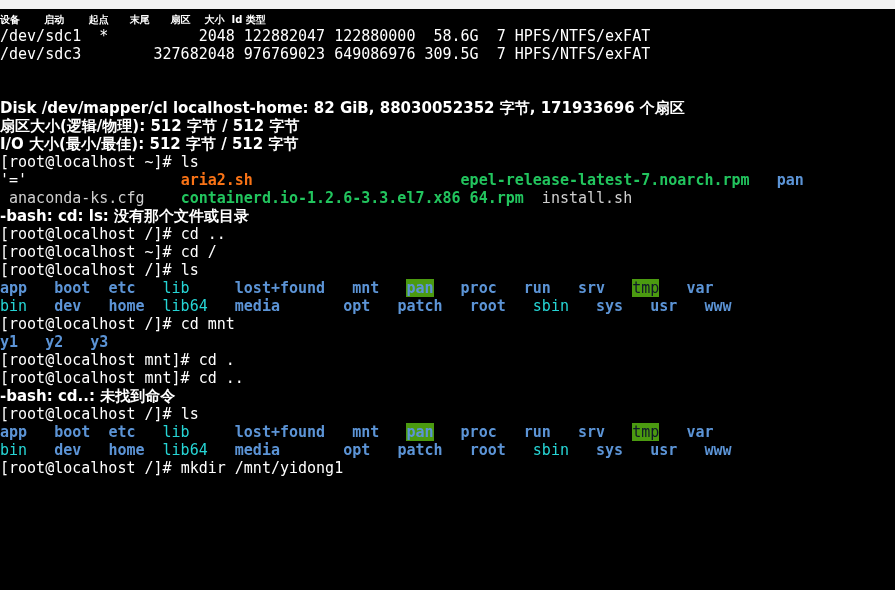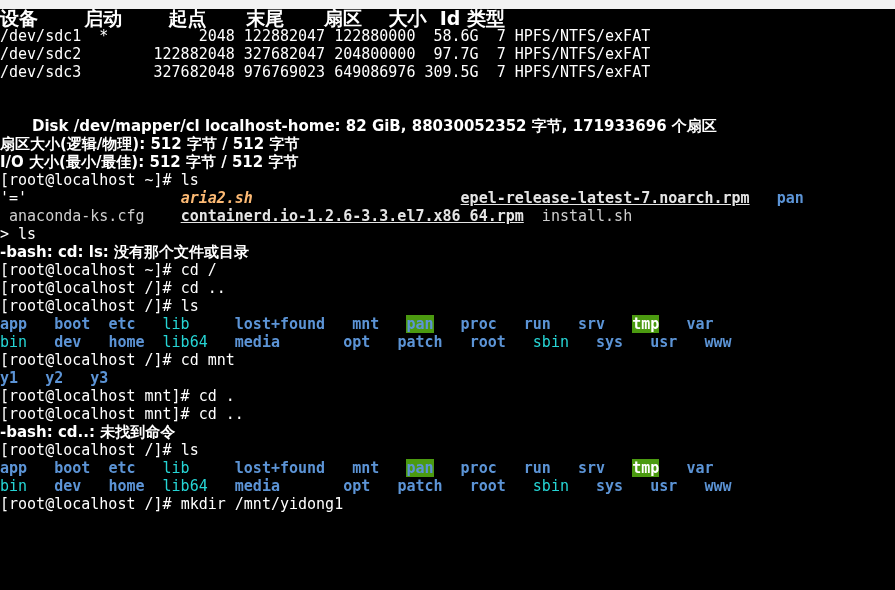--- a/index.html
+++ b/index.html
@@ -53,66 +53,64 @@
     white-space: pre;
     color: #d8d8d8;
     letter-spacing: 0px;
   }
   .seg { white-space: pre; }
   
   .c-white   { color: #ffffff; }
   .c-grey    { color: #cfcfcf; }
   .c-blue    { color: #5c94d6; font-weight: bold; }
   .c-cyan    { color: #26d5d5; font-weight: normal; }
-  .c-green   { color: #fdba74; font-weight: bold; font-style: italic; }
-  .c-red     { color: #e5e5e5; font-weight: bold; text-decoration: underline; }
-  .bold      { font-weight: bold; padding-left: 32px; }
+  .c-green   { color: #f97316; font-weight: bold; }
+  .c-red     { color: #22c55e; font-weight: bold; }
+  .bold      { font-weight: bold; }
   .bg-green  { background: #4b9a10; color: #5c94d6; font-weight: bold; }
-  .bg-green-c{ background: #4b9a10; color: #ffffff; font-weight: bold; }
+  .bg-green-c{ background: #4b9a10; color: #0f172a; font-weight: normal; }
   .cjk { font-family: "DejaVu Sans", "Liberation Sans", sans-serif; font-weight: bold; }
 </style>
 </head>
 <body>
 
 <div id="terminal">
 
   <div class="topstrip">
     <div class="topstrip-inner cjk">&nbsp;</div>
   </div>
 
   <div id="screen">
 
-    <div class="row"><span class="seg c-white cjk" style="font-size:19px;text-align:center;">设备       启动       起点      末尾      扇区    大小  Id 类型</span></div>
+    <div class="row"><span class="seg c-white cjk" style="font-size:10px;text-align:center;">设备       启动       起点      末尾      扇区    大小  Id 类型</span></div>
 
     <div class="row"><span class="seg c-white">/dev/sdc1  *          2048 122882047 122880000  58.6G  7 HPFS/NTFS/exFAT</span></div>
-    <div class="row"><span class="seg c-white">/dev/sdc2        122882048 327682047 204800000  97.7G  7 HPFS/NTFS/exFAT</span></div>
     <div class="row"><span class="seg c-white">/dev/sdc3        327682048 976769023 649086976 309.5G  7 HPFS/NTFS/exFAT</span></div>
 
     <div class="row">&nbsp;</div>
     <div class="row">&nbsp;</div>
 
     <div class="row"><span class="seg c-white bold cjk">Disk /dev/mapper/cl localhost-home: 82 GiB, 88030052352 字节, 171933696 个扇区</span></div>
     <div class="row"><span class="seg c-white cjk">扇区大小(逻辑/物理): 512 字节 / 512 字节</span></div>
     <div class="row"><span class="seg c-white cjk">I/O 大小(最小/最佳): 512 字节 / 512 字节</span></div>
 
     <div class="row"><span class="seg c-white">[root@localhost ~]# </span><span class="seg c-white">ls</span></div>
 
     <div class="row"><span class="seg c-white">'='</span><span class="seg">                 </span><span class="seg c-green">aria2.sh</span><span class="seg">                       </span><span class="seg c-red">epel-release-latest-7.noarch.rpm</span><span class="seg">   </span><span class="seg c-blue">pan</span></div>
 
     <div class="row"><span class="seg"> </span><span class="seg c-grey">anaconda-ks.cfg</span><span class="seg">    </span><span class="seg c-red">containerd.io-1.2.6-3.3.el7.x86 64.rpm</span><span class="seg">  </span><span class="seg c-grey">install.sh</span></div>
 
 
 
-    <div class="row"><span class="seg c-white">&gt; </span><span class="seg c-white">ls</span></div>
 
     <div class="row"><span class="seg c-white cjk">-bash: cd: ls: 没有那个文件或目录</span></div>
 
+    <div class="row"><span class="seg c-white">[root@localhost /]# </span><span class="seg c-white">cd ..</span></div>
+
     <div class="row"><span class="seg c-white">[root@localhost ~]# </span><span class="seg c-white">cd /</span></div>
-
-    <div class="row"><span class="seg c-white">[root@localhost /]# </span><span class="seg c-white">cd ..</span></div>
 
     <div class="row"><span class="seg c-white">[root@localhost /]# </span><span class="seg c-white">ls</span></div>
 
     <div class="row"><span class="seg c-blue">app</span><span class="seg">   </span><span class="seg c-blue">boot</span><span class="seg">  </span><span class="seg c-blue">etc</span><span class="seg">   </span><span class="seg c-cyan">lib</span><span class="seg">     </span><span class="seg c-blue">lost+found</span><span class="seg">   </span><span class="seg c-blue">mnt</span><span class="seg">   </span><span class="seg bg-green">pan</span><span class="seg">   </span><span class="seg c-blue">proc</span><span class="seg">   </span><span class="seg c-blue">run</span><span class="seg">   </span><span class="seg c-blue">srv</span><span class="seg">   </span><span class="seg bg-green-c">tmp</span><span class="seg">   </span><span class="seg c-blue">var</span></div>
 
     <div class="row"><span class="seg c-cyan">bin</span><span class="seg">   </span><span class="seg c-blue">dev</span><span class="seg">   </span><span class="seg c-blue">home</span><span class="seg">  </span><span class="seg c-cyan">lib64</span><span class="seg">   </span><span class="seg c-blue">media</span><span class="seg">       </span><span class="seg c-blue">opt</span><span class="seg">   </span><span class="seg c-blue">patch</span><span class="seg">   </span><span class="seg c-blue">root</span><span class="seg">   </span><span class="seg c-cyan">sbin</span><span class="seg">   </span><span class="seg c-blue">sys</span><span class="seg">   </span><span class="seg c-blue">usr</span><span class="seg">   </span><span class="seg c-blue">www</span></div>
 
     <div class="row"><span class="seg c-white">[root@localhost /]# </span><span class="seg c-white">cd mnt</span></div>
 
 

